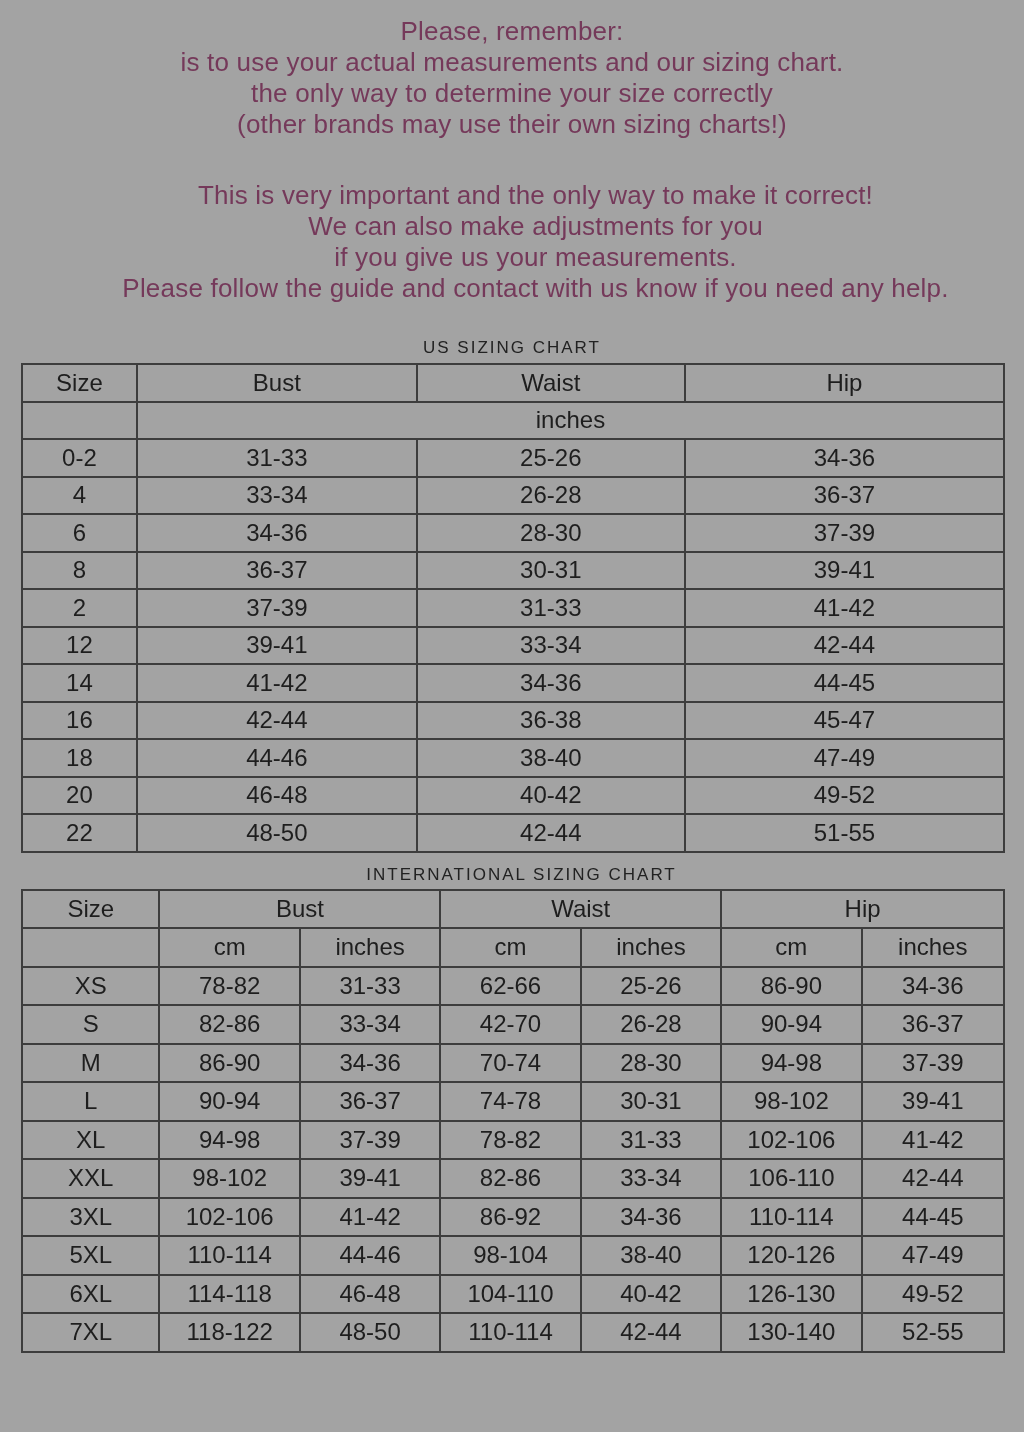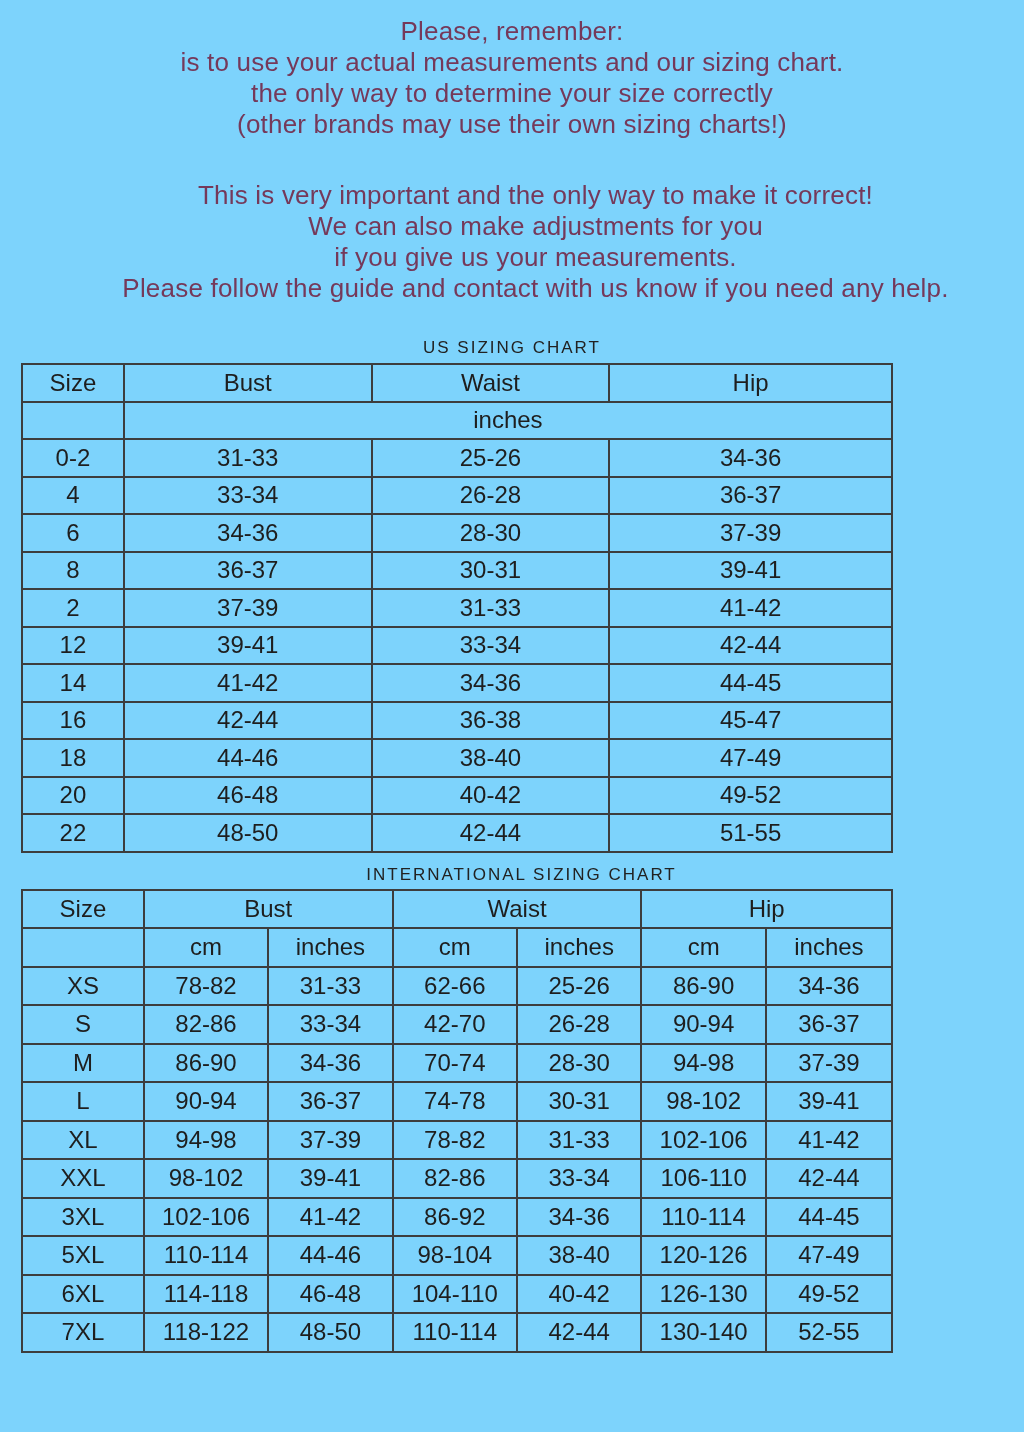--- a/index.html
+++ b/index.html
@@ -5,21 +5,21 @@
   html, body {
     margin: 0;
     padding: 0;
     background: #ffffff;
   }
   .page {
     position: relative;
     width: 1024px;
     height: 1432px;
     margin: 0 auto;
-    background: #7dd3fc;
+    background: #a3a3a3;
     font-family: "Liberation Sans", sans-serif;
     overflow: hidden;
   }
   
   .intro {
     text-align: center;
     color: #75395a;
     font-weight: 300;
     font-size: 26px;
     line-height: 31px;
@@ -36,21 +36,21 @@
     font-size: 17px;
     letter-spacing: 2px;
   }
   .chart-title-us { margin-top: 34px; margin-bottom: 5px; }
   .chart-title-intl { margin-top: 12px; margin-bottom: 4px; margin-left: 19px; }
   
   table {
     border-collapse: collapse;
     table-layout: fixed;
     margin-left: 21px;
-    width: 872px;
+    width: 984px;
     color: #1e1e1e;
     font-weight: 300;
   }
   th, td {
     border: 2px solid #3d3d3d;
     text-align: center;
     vertical-align: middle;
     font-weight: 300;
     font-size: 24px;
     padding: 0;

